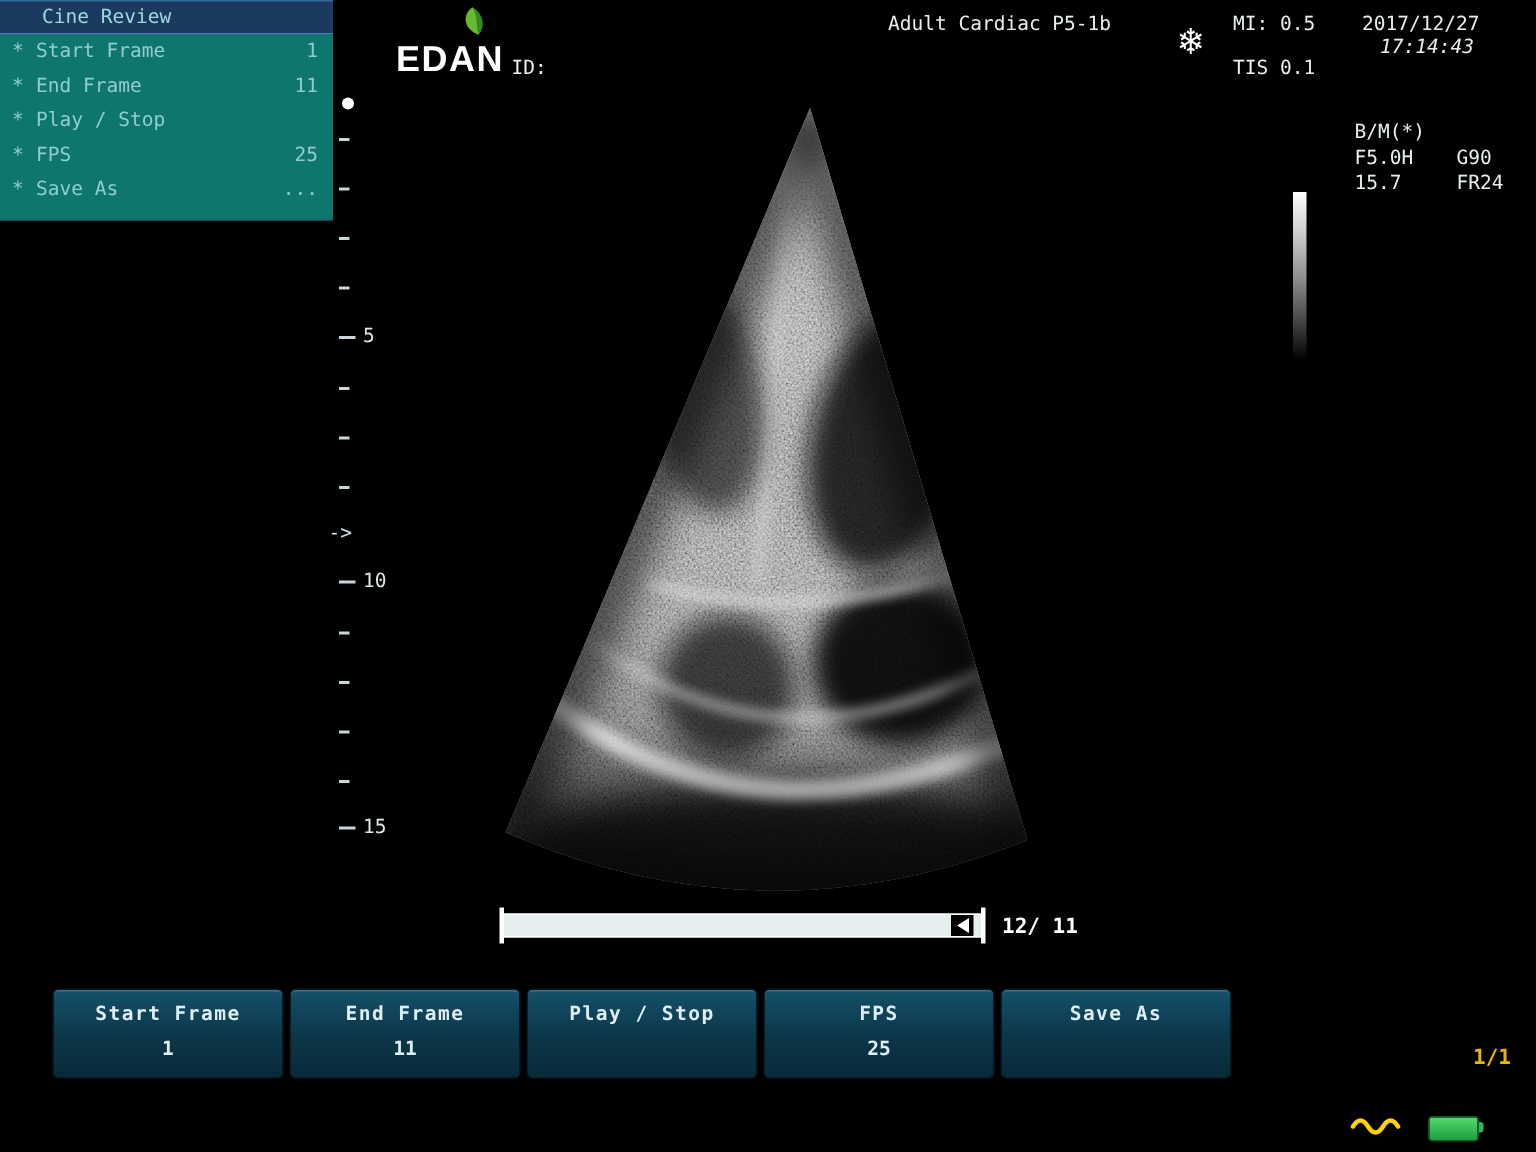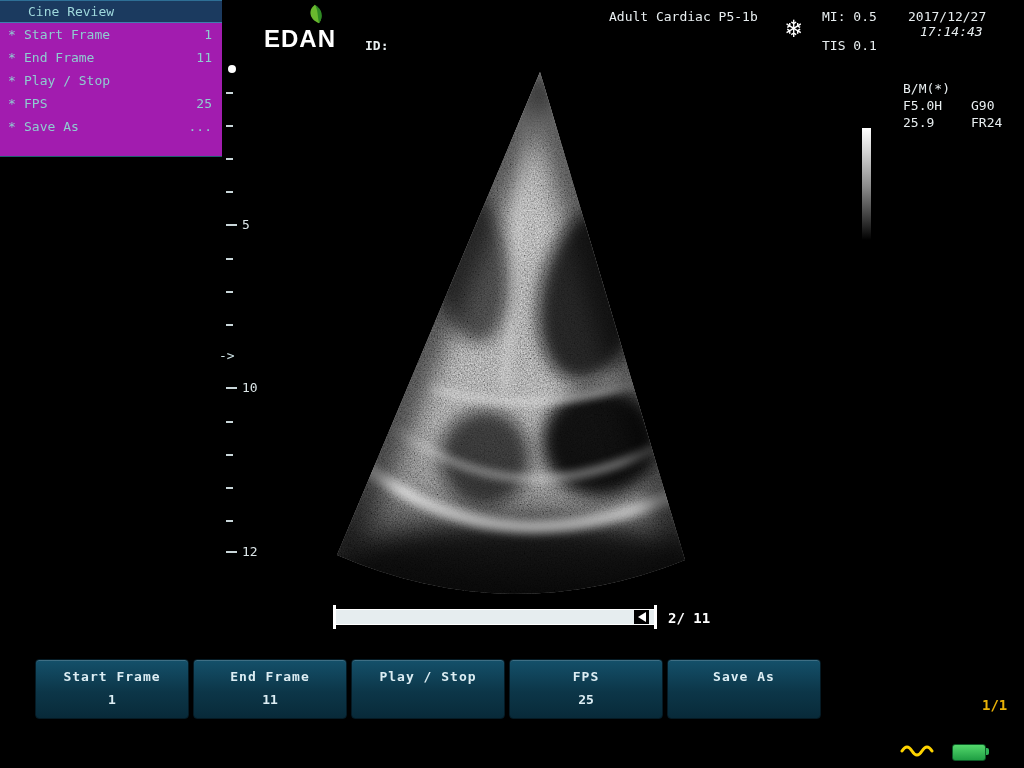--- a/index.html
+++ b/index.html
@@ -1,34 +1,34 @@
 <!DOCTYPE html>
 <html><head>
 <meta charset="utf-8">
 <style>
   html,body{margin:0;padding:0;background:#000;}
   #app{position:relative;width:1024px;height:768px;background:#000;overflow:hidden;
        font-family:"DejaVu Sans Mono",monospace;font-size:13px;color:#e8eef0;}
 
   
-  .menu{position:absolute;left:0;top:0;width:222px;background:#a21caf;
-        border-bottom:1px solid #1e5f6e;padding-bottom:18px;}
+  .menu{position:absolute;left:0;top:0;width:222px;background:#0f766e;
+        border-bottom:1px solid #1e5f6e;padding-bottom:8px;}
   .menu-header{height:21px;line-height:21px;background:#1b3a5f;color:#9fd8dc;
         padding-left:28px;border-top:1px solid #2e6f96;border-bottom:1px solid #3f7fae;}
   .menu-row{height:23px;display:flex;align-items:center;color:#8fcdd0;padding:0 10px 0 8px;}
   .menu-row .bullet{width:14px;}
   .menu-row .label{flex:1;padding-left:2px;white-space:pre;}
   .menu-row .value{margin-left:auto;}
 
   
   .brand{position:absolute;left:240px;top:4px;width:96px;text-align:right;}
   .brand-text{font-family:"Liberation Sans",sans-serif;font-weight:bold;font-size:24px;
         color:#fff;letter-spacing:1px;line-height:24px;}
-  .id-label{position:absolute;left:365px;top:38px;font-weight:bold;}
-  .preset{position:absolute;left:609px;top:9px;text-align:right;}
+  .id-label{position:absolute;left:341px;top:38px;}
+  .preset{position:absolute;left:592px;top:9px;text-align:right;}
   .freeze{position:absolute;left:786px;top:13px;font-size:26px;color:#fff;line-height:30px;}
   .mi{position:absolute;left:822px;top:9px;}
   .tis{position:absolute;left:822px;top:38px;}
   .date{position:absolute;left:908px;top:9px;text-align:right;}
   .time{position:absolute;left:920px;top:24px;font-style:italic;}
 
   
   .p-mode{position:absolute;left:903px;top:81px;}
   .p-freq{position:absolute;left:903px;top:98px;}
   .p-gain{position:absolute;left:971px;top:98px;}
@@ -125,21 +125,21 @@
     <div class="menu-row">
       <span class="bullet">*</span>
       <span class="label">Save As</span>
       <span class="value">...</span>
     </div>
   </div>
 
   <div class="p-mode">B/M(*)</div>
   <div class="p-freq">F5.0H</div>
   <div class="p-gain">G90</div>
-  <div class="p-depth">25.9</div>
+  <div class="p-depth">15.7</div>
   <div class="p-fr">FR24</div>
   <div class="graybar"></div>
 
   <div class="apex-dot"></div>
   <div class="tick" style="top:92px"></div>
   <div class="tick" style="top:125px"></div>
   <div class="tick" style="top:158px"></div>
   <div class="tick" style="top:191px"></div>
   <div class="tick major" style="top:224px"></div>
   <div class="rlabel" style="top:217px">5</div>
@@ -147,21 +147,21 @@
   <div class="tick" style="top:291px"></div>
   <div class="tick" style="top:324px"></div>
   <div class="focus">-&gt;</div>
   <div class="tick major" style="top:387px"></div>
   <div class="rlabel" style="top:380px">10</div>
   <div class="tick" style="top:421px"></div>
   <div class="tick" style="top:454px"></div>
   <div class="tick" style="top:487px"></div>
   <div class="tick" style="top:520px"></div>
   <div class="tick major" style="top:551px"></div>
-  <div class="rlabel" style="top:544px">12</div>
+  <div class="rlabel" style="top:544px">15</div>
 
   <svg class="us" width="480" height="540" viewBox="0 0 480 540">
     <defs>
       <clipPath id="sec">
           <path d="M240 12 L37 495 Q211 570 385 500 Z"></path>
         </clipPath>
       <filter id="speckle" x="0" y="0" width="100%" height="100%">
         <feTurbulence type="fractalNoise" baseFrequency="0.7" numOctaves="2" seed="8"></feTurbulence>
         <feColorMatrix type="saturate" values="0"></feColorMatrix>
         <feComponentTransfer>
@@ -212,21 +212,21 @@
   </svg>
 
   <div class="cinebar">
     <div class="rail"></div>
     <div class="cap l"></div>
     <div class="cap r"></div>
     <div class="marker">
       <span class="tri"></span>
     </div>
   </div>
-  <div class="frame-counter">2/ 11</div>
+  <div class="frame-counter">12/ 11</div>
 
   <div class="softkey sk0">
     <div class="sk-label">Start Frame</div>
     <div class="sk-value">1</div>
   </div>
   <div class="softkey sk1">
     <div class="sk-label">End Frame</div>
     <div class="sk-value">11</div>
   </div>
   <div class="softkey sk2">

